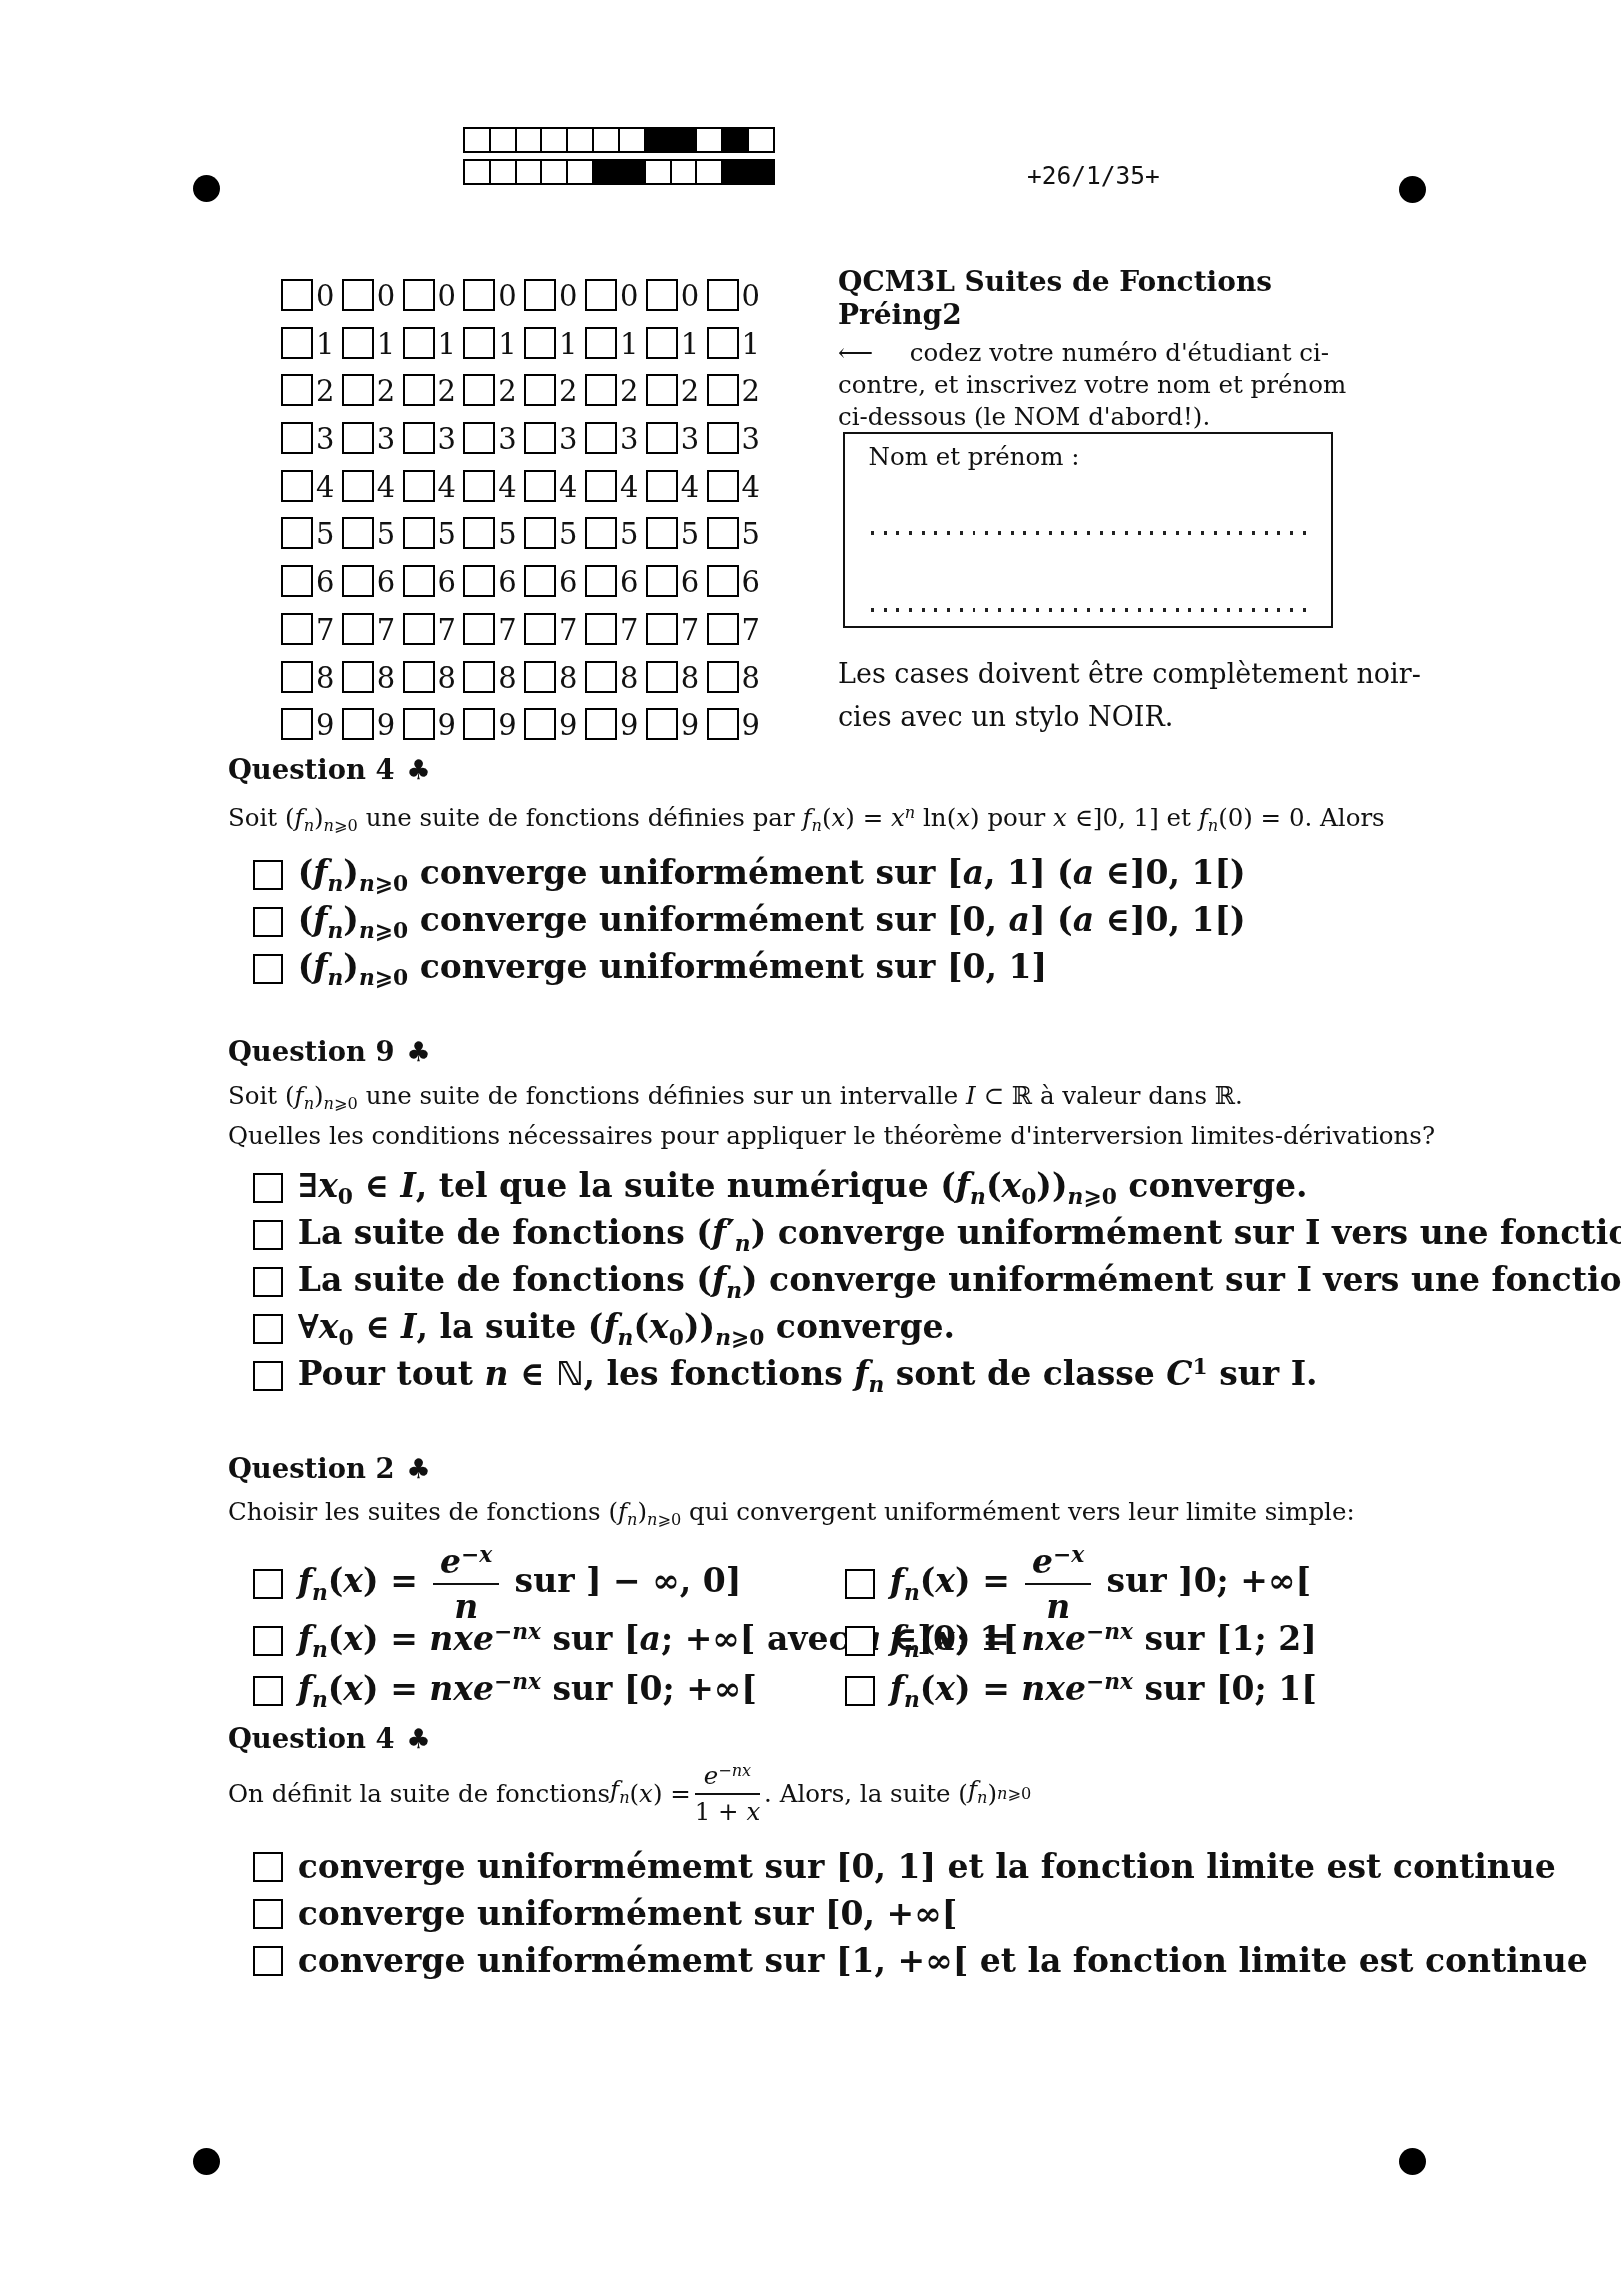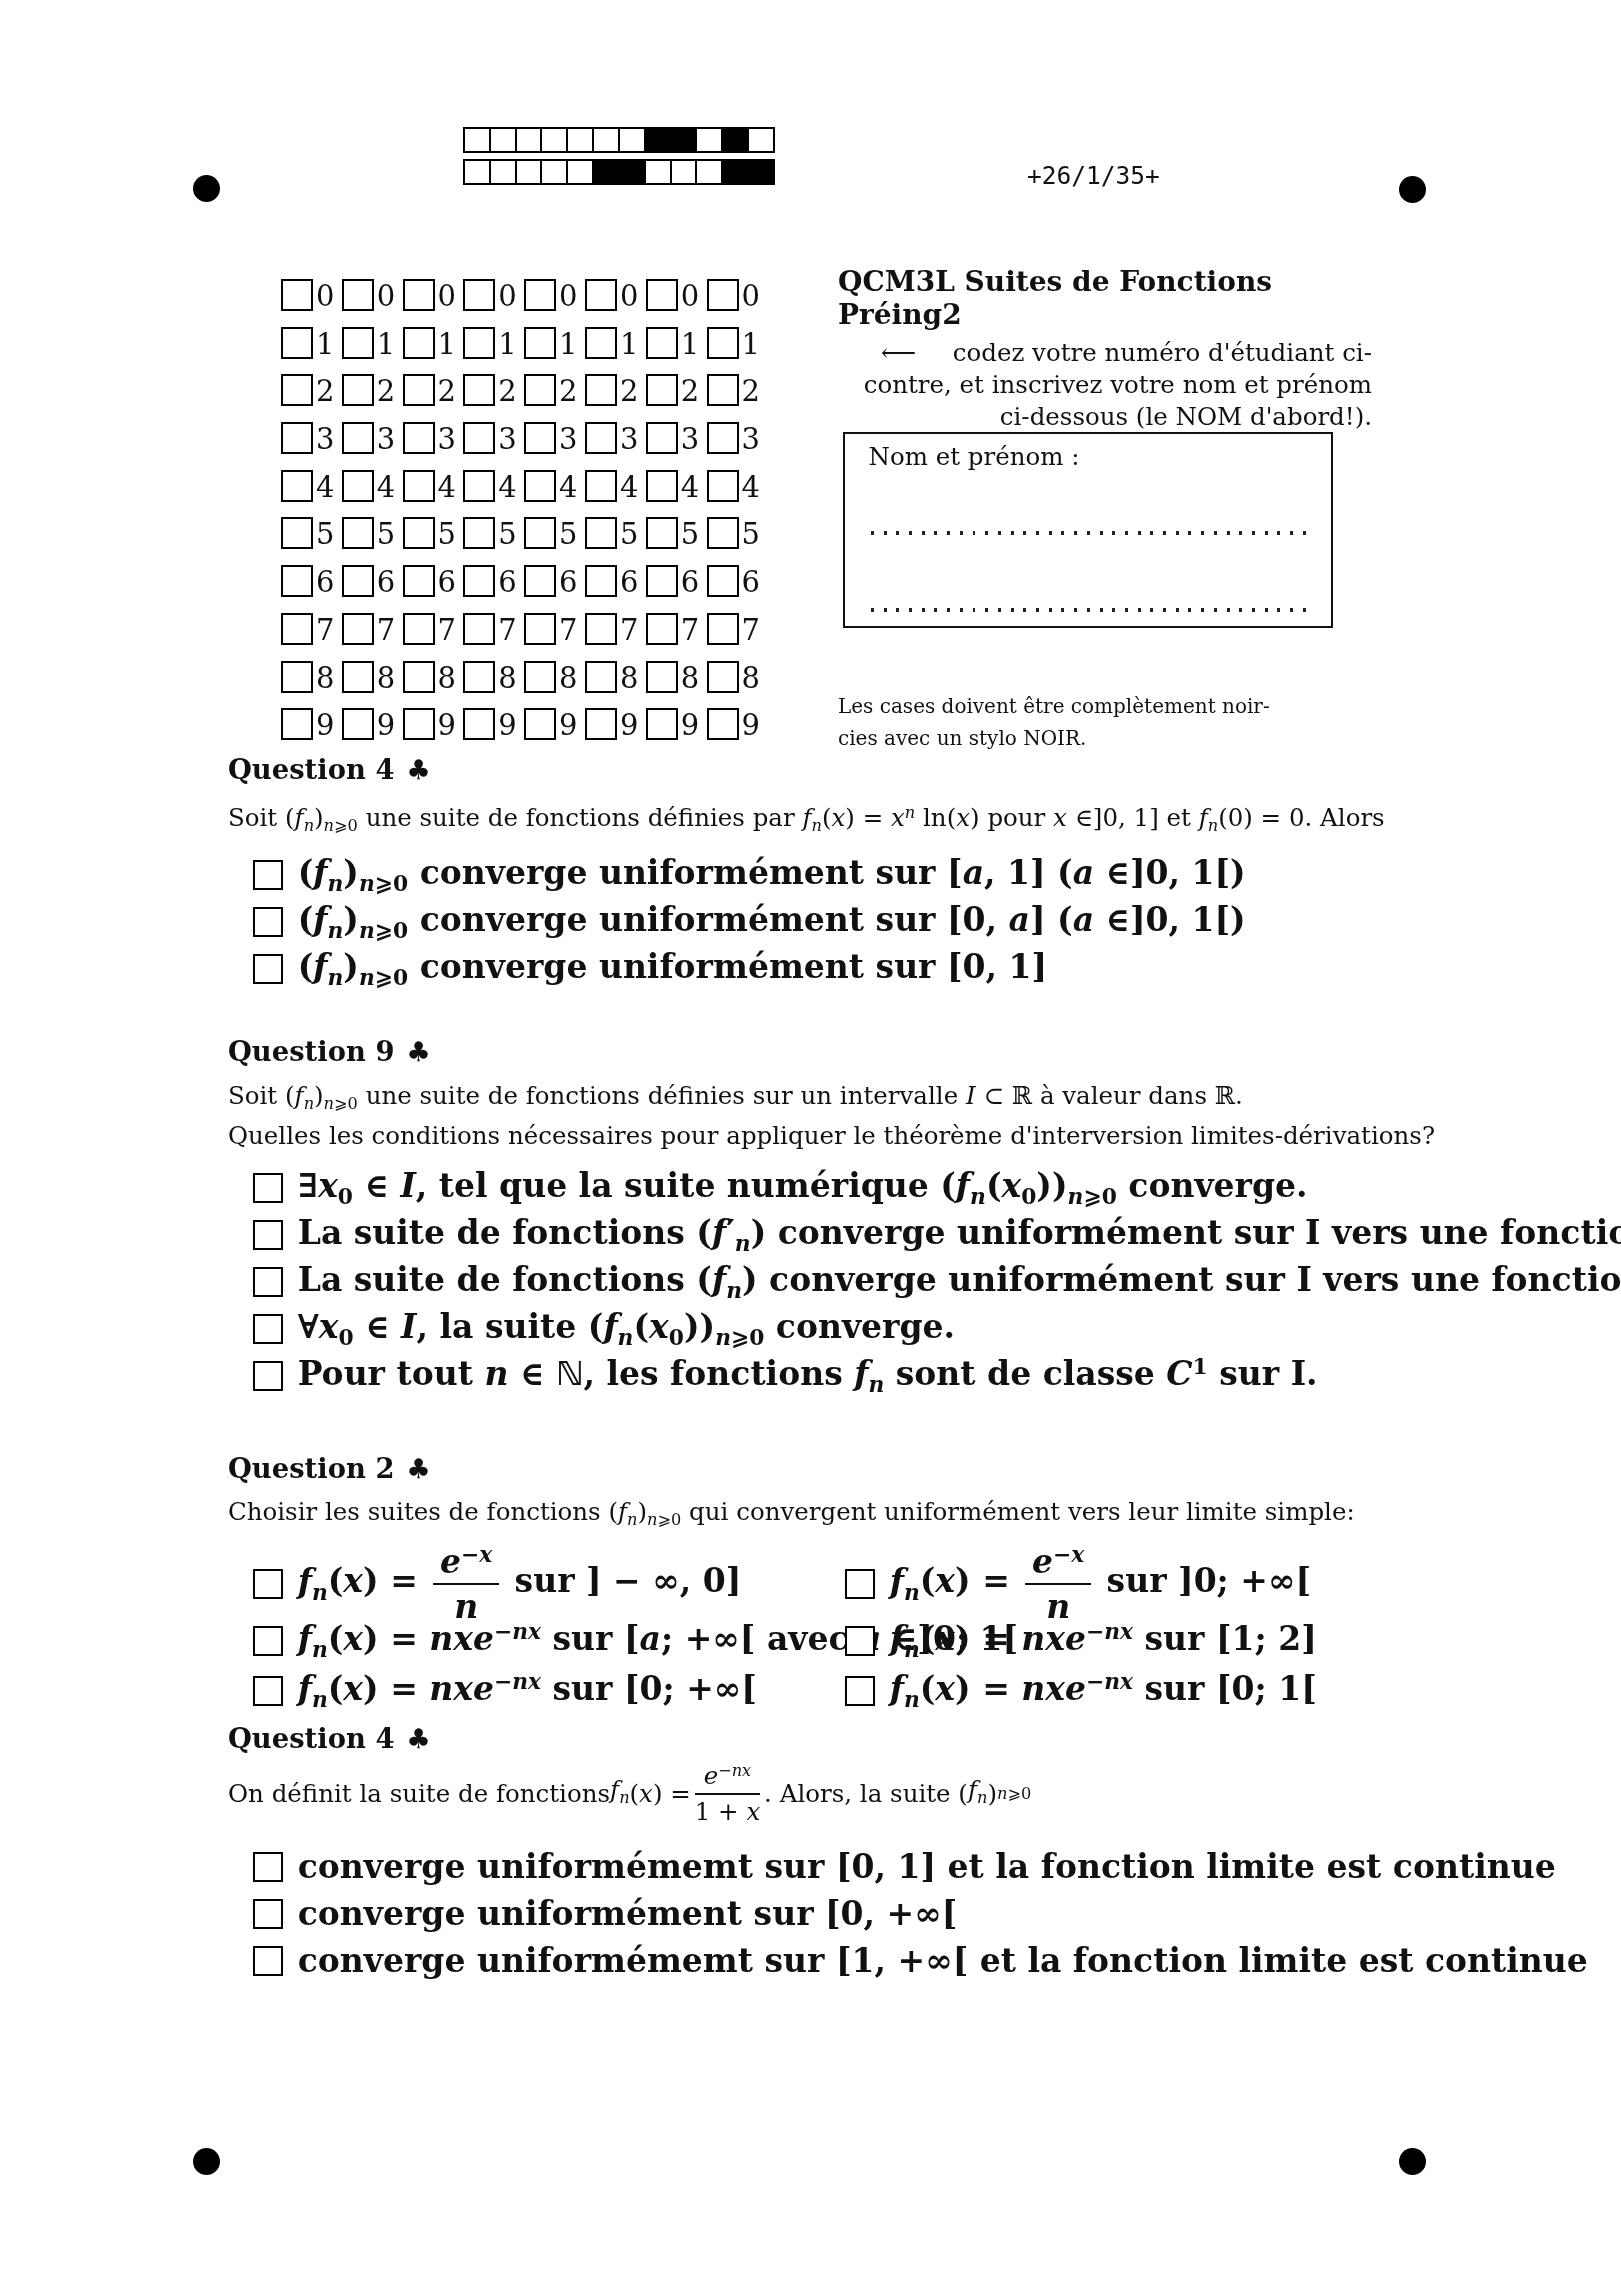--- a/index.html
+++ b/index.html
@@ -25,28 +25,28 @@
   
   .student-grid{position:absolute;left:281px;top:279px;display:grid;
                 grid-template-columns:repeat(8,52px);column-gap:8.8px;row-gap:15.7px;}
   .grid-cell{display:flex;align-items:flex-end;height:32px;}
   .cb{display:inline-block;width:30px;height:30px;border:2.9px solid #000;background:#fff;box-sizing:border-box;flex:none;}
   .grid-cell .cb{width:32px;height:32px;}
   .digit{font-size:29px;line-height:30px;margin-left:2.9px;}
 
   
   .title{position:absolute;left:838px;top:265px;font-size:28px;font-weight:bold;width:519px;}
-  .instructions{position:absolute;left:838px;top:337px;font-size:24.5px;line-height:32px;width:534px;text-align:right;}
+  .instructions{position:absolute;left:838px;top:337px;font-size:24.5px;line-height:32px;width:534px;}
   .name-box{position:absolute;left:843px;top:432px;width:490px;height:196px;border:2px solid #111;box-sizing:border-box;}
   .name-box-label{position:absolute;left:23.5px;top:7.8px;font-size:24.5px;}
   .name-line{position:absolute;left:25.5px;width:438px;height:3.9px;
              background:repeating-linear-gradient(90deg,#222 0 2.9px,transparent 2.9px 12.7px);}
   #name-line-1{top:97px}
   #name-line-2{top:174px}
-  .note{position:absolute;left:838px;top:690px;font-size:20px;line-height:32px;}
+  .note{position:absolute;left:838px;top:652px;font-size:27px;line-height:43px;}
 
   
   .q-h{position:absolute;left:228px;margin:0;font-size:27.4px;font-weight:bold;}
   #q1-h{top:753px}#q2-h{top:1035px}#q3-h{top:1452px}#q4-h{top:1722px}
   .suit{margin-left:11.8px;font-family:"DejaVu Sans",sans-serif;font-weight:normal;}
   .q-intro{position:absolute;left:228px;font-size:24.5px;line-height:32px;white-space:nowrap;}
   #q1-intro{top:797px}
   #q2-intro{top:1080px}
   #q3-intro{top:1496px}
   #q4-intro{top:1757px;display:flex;align-items:center;height:73px;}

